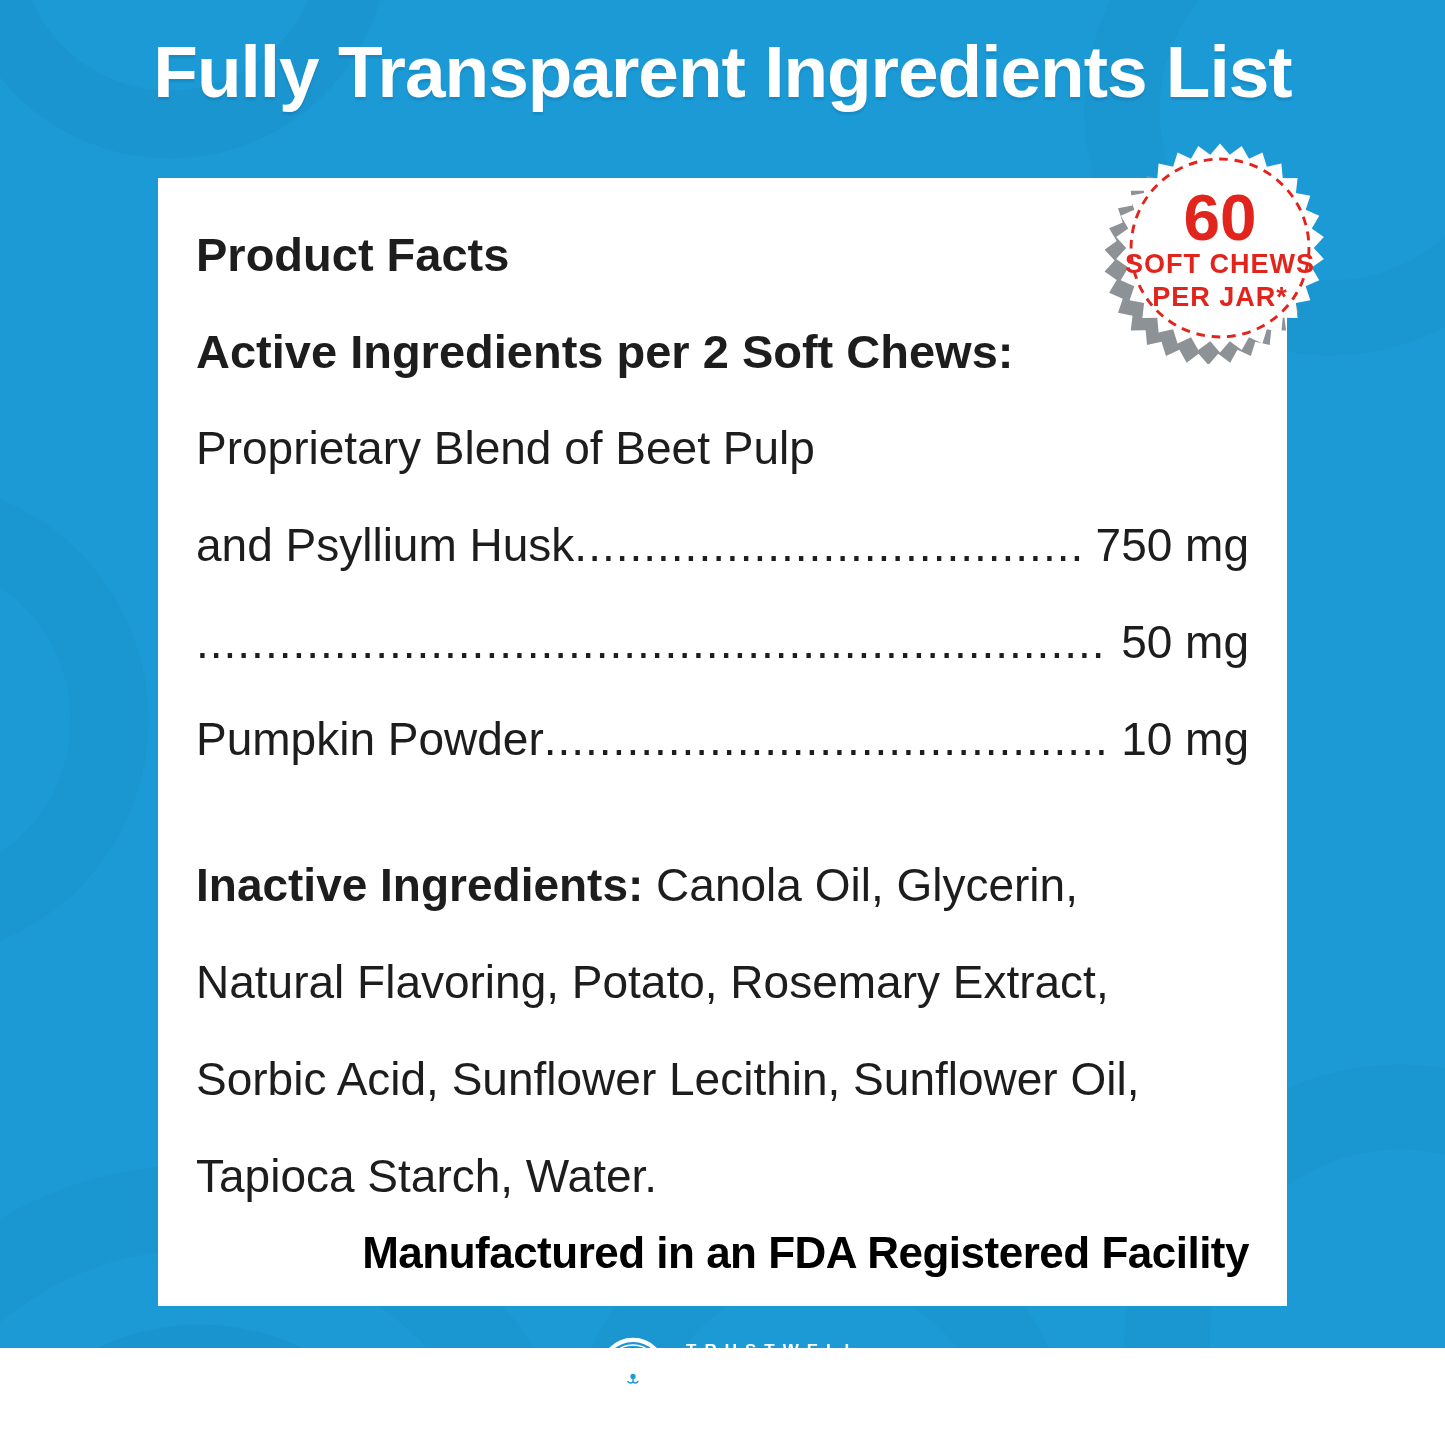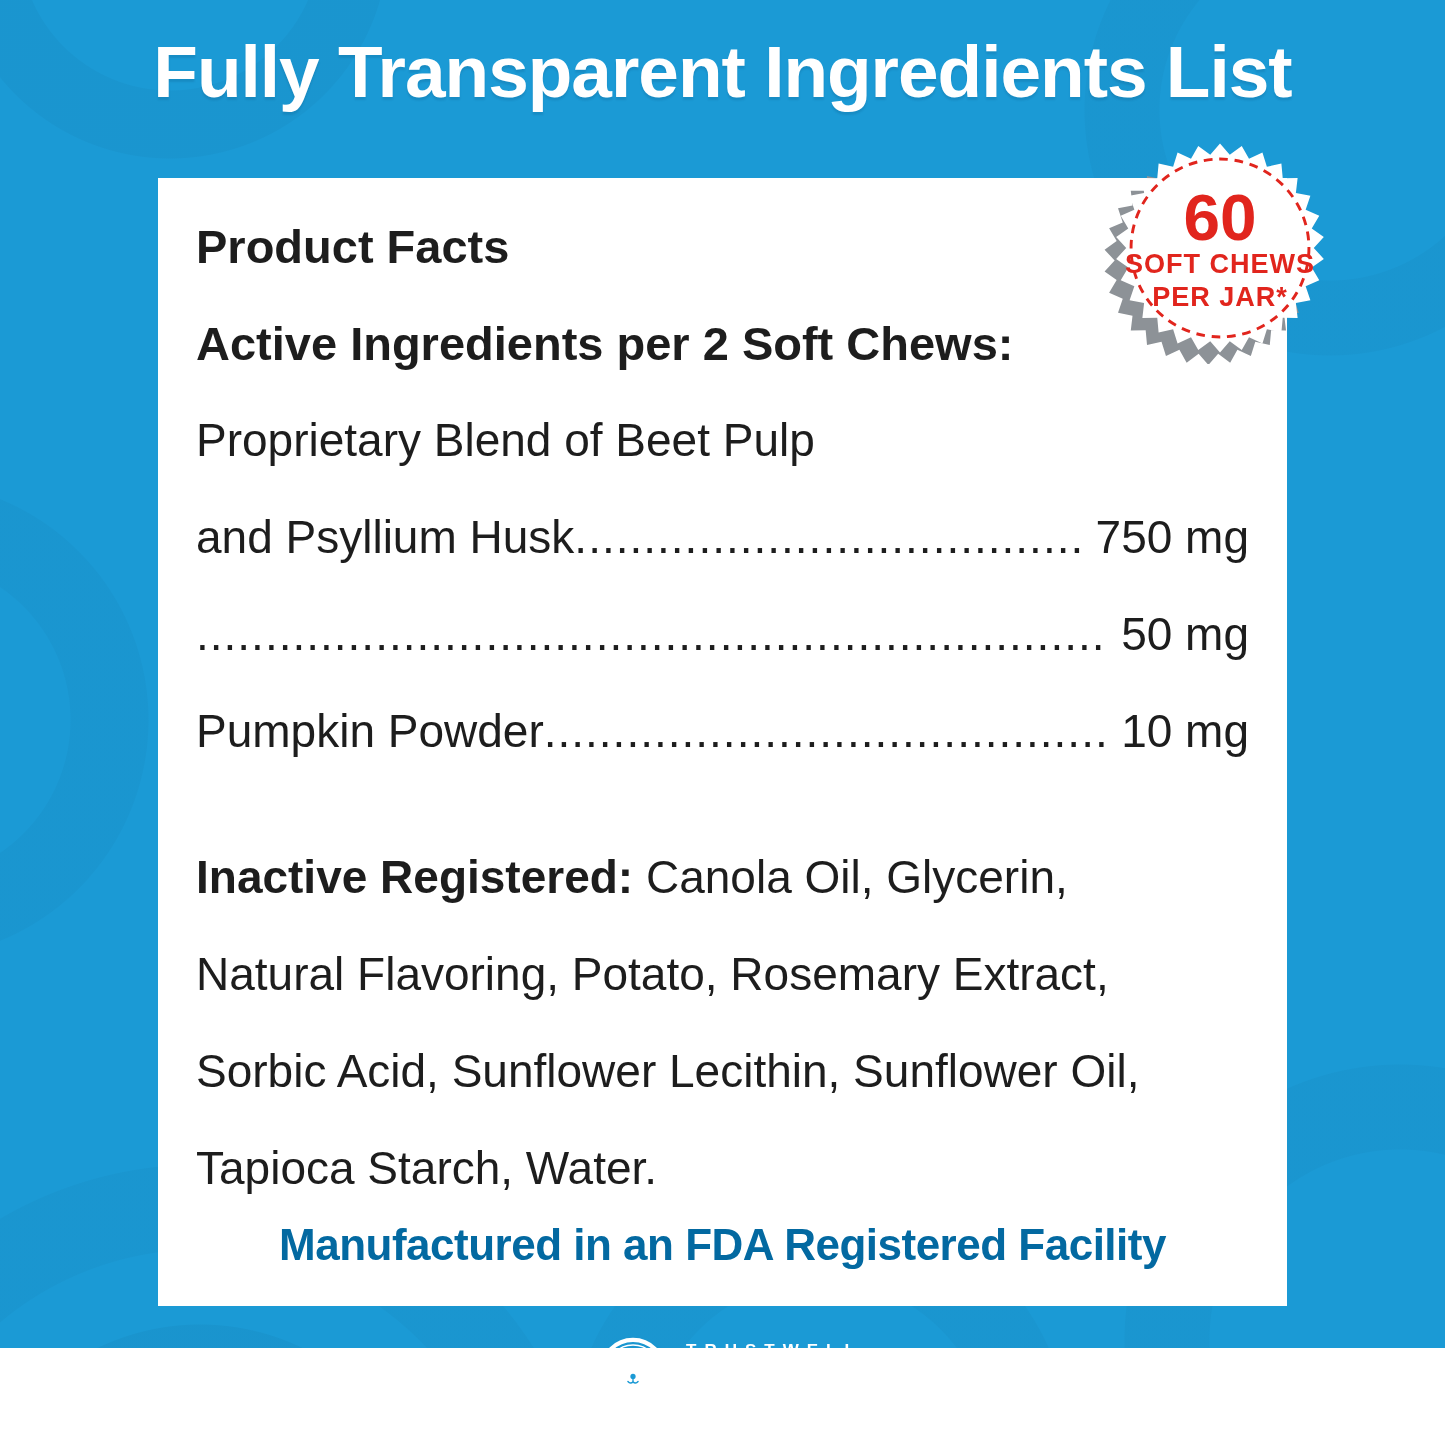--- a/index.html
+++ b/index.html
@@ -20,34 +20,34 @@
   }
   .title{
     position:absolute;left:0;top:30px;width:100%;margin:0;
     text-align:center;color:#ffffff;
     font-size:73px;font-weight:bold;letter-spacing:-1px;
     text-shadow:0 3px 2px rgba(0,40,70,0.12);
   }
   .card{
     position:absolute;left:158px;top:178px;width:1129px;height:1128px;
     background:#ffffff;box-sizing:border-box;
-    padding:20px 38px 0 38px;
+    padding:28px 38px 0 38px;
     color:#1d1d1d;font-size:46px;
   }
   .pline{line-height:97px;white-space:nowrap;}
   .bold{font-weight:bold;}
   .h1line{font-size:47px;font-weight:bold;}
   .row{display:flex;align-items:baseline;line-height:97px;}
   .row .name{flex:0 0 auto;}
   .leader{flex:1 1 auto;overflow:hidden;white-space:nowrap;letter-spacing:1px;}
   .val{flex:0 0 auto;margin-left:14px;}
   .inactive{margin-top:49px;}
   .fda{
-    margin-top:-12px;line-height:80px;text-align:center;
-    font-size:44px;font-weight:bold;color:#0369a1;letter-spacing:-0.5px;
+    margin-top:-12px;line-height:80px;text-align:right;
+    font-size:44px;font-weight:bold;color:#000000;letter-spacing:-0.5px;
   }
   .badge{position:absolute;left:1104px;top:132px;width:232px;height:232px;}
   .badge svg{display:block;width:100%;height:100%;}
   .badge text{font-family:"Liberation Sans",sans-serif;font-weight:bold;fill:#e1251d;text-anchor:middle;}
   .b-num{font-size:68px;}
   .b-sub{font-size:28px;letter-spacing:1px;}
   .brand{position:absolute;left:598px;top:1336px;display:flex;align-items:center;gap:18px;}
   .brand svg{display:block;width:70px;height:70px;}
   .brand-text{color:#ffffff;}
   .brand-top{font-size:17px;font-weight:bold;letter-spacing:8px;}
@@ -74,21 +74,21 @@
         <span class="leader">................................................................................................</span>
         <span class="val">50 mg</span>
       </div>
     <div class="row">
         <span class="name">Pumpkin Powder</span>
         <span class="leader">................................................................................................</span>
         <span class="val">10 mg</span>
       </div>
 
     <div class="inactive">
-      <div class="pline"><span class="bold">Inactive Registered:</span><span> Canola Oil, Glycerin,</span></div>
+      <div class="pline"><span class="bold">Inactive Ingredients:</span><span> Canola Oil, Glycerin,</span></div>
       <div class="pline">Natural Flavoring, Potato, Rosemary Extract,</div>
       <div class="pline">Sorbic Acid, Sunflower Lecithin, Sunflower Oil,</div>
       <div class="pline">Tapioca Starch, Water.</div>
     </div>
 
     <div class="fda">Manufactured in an FDA Registered Facility</div>
   </section>
 
   <div class="badge">
     <svg viewBox="0 0 240 240">

